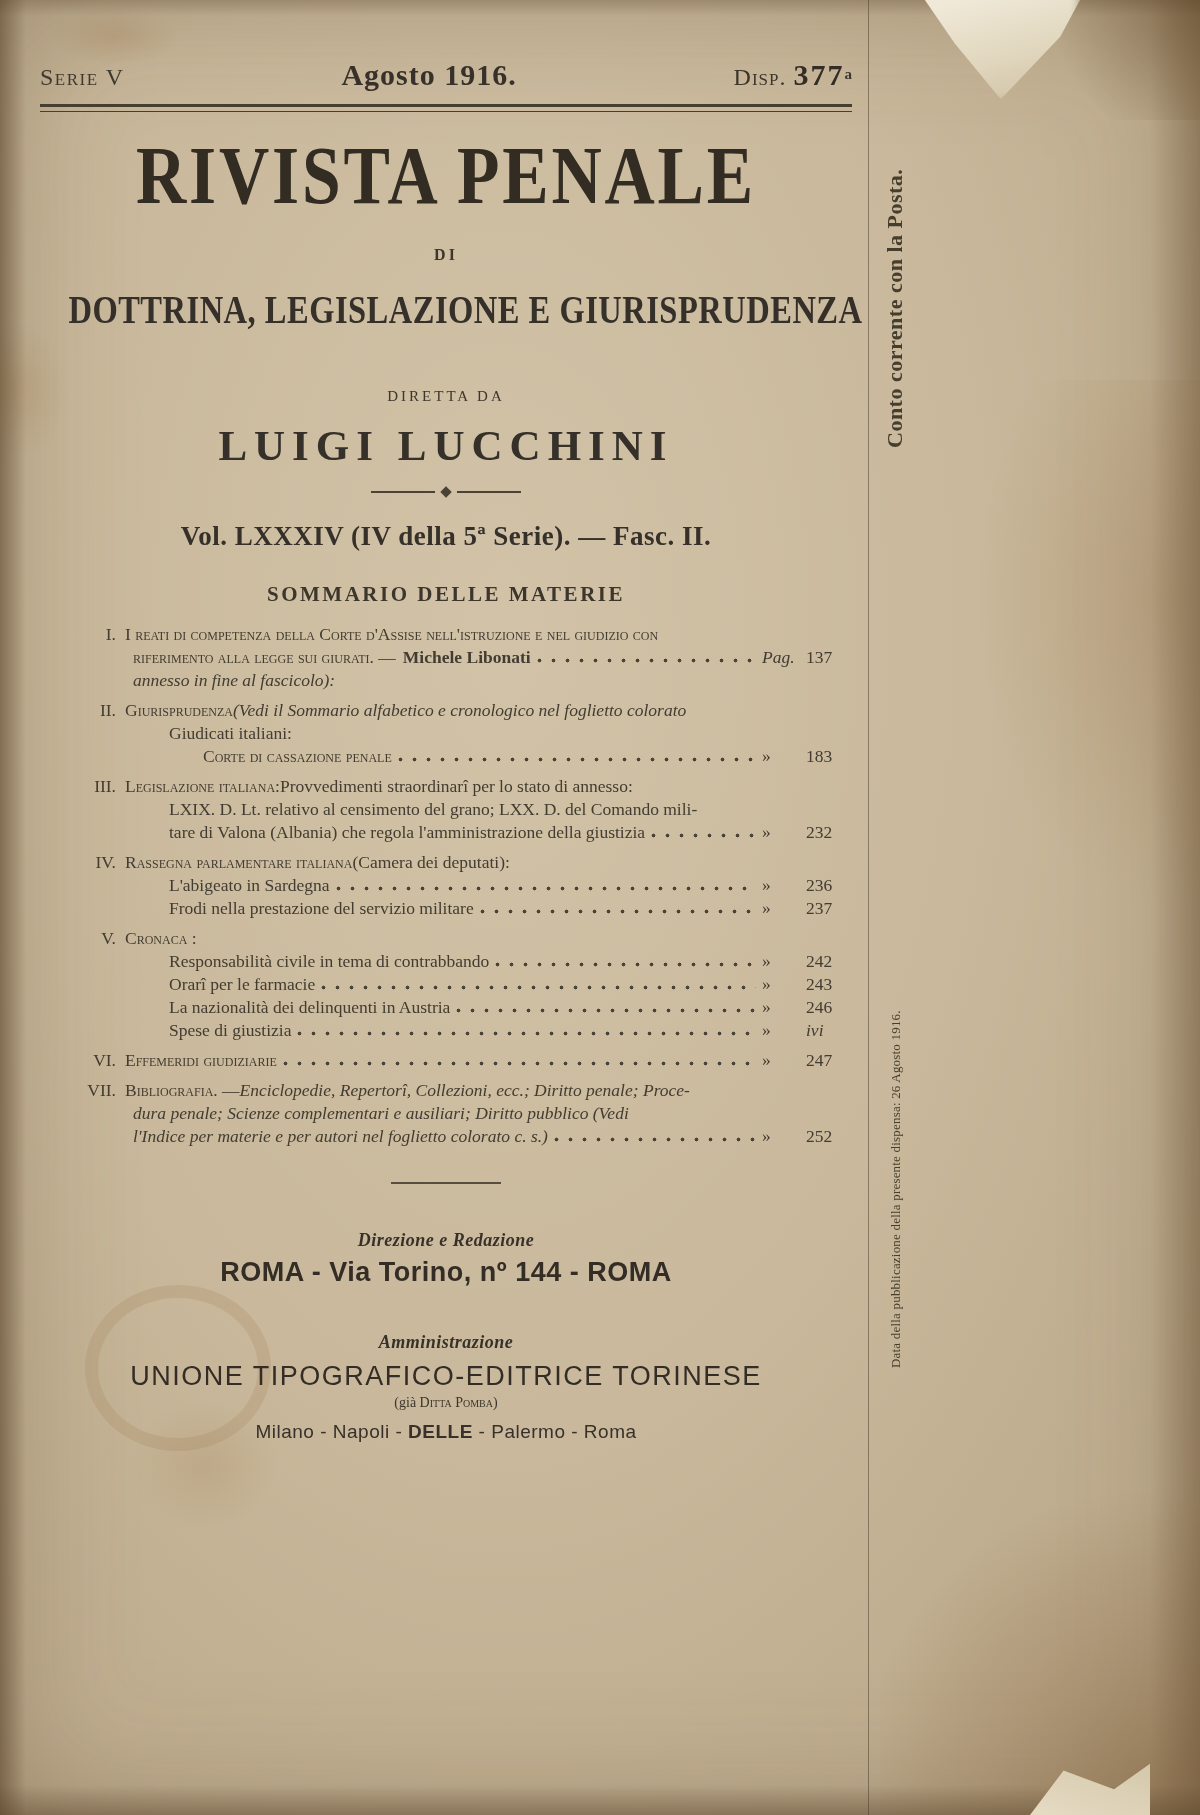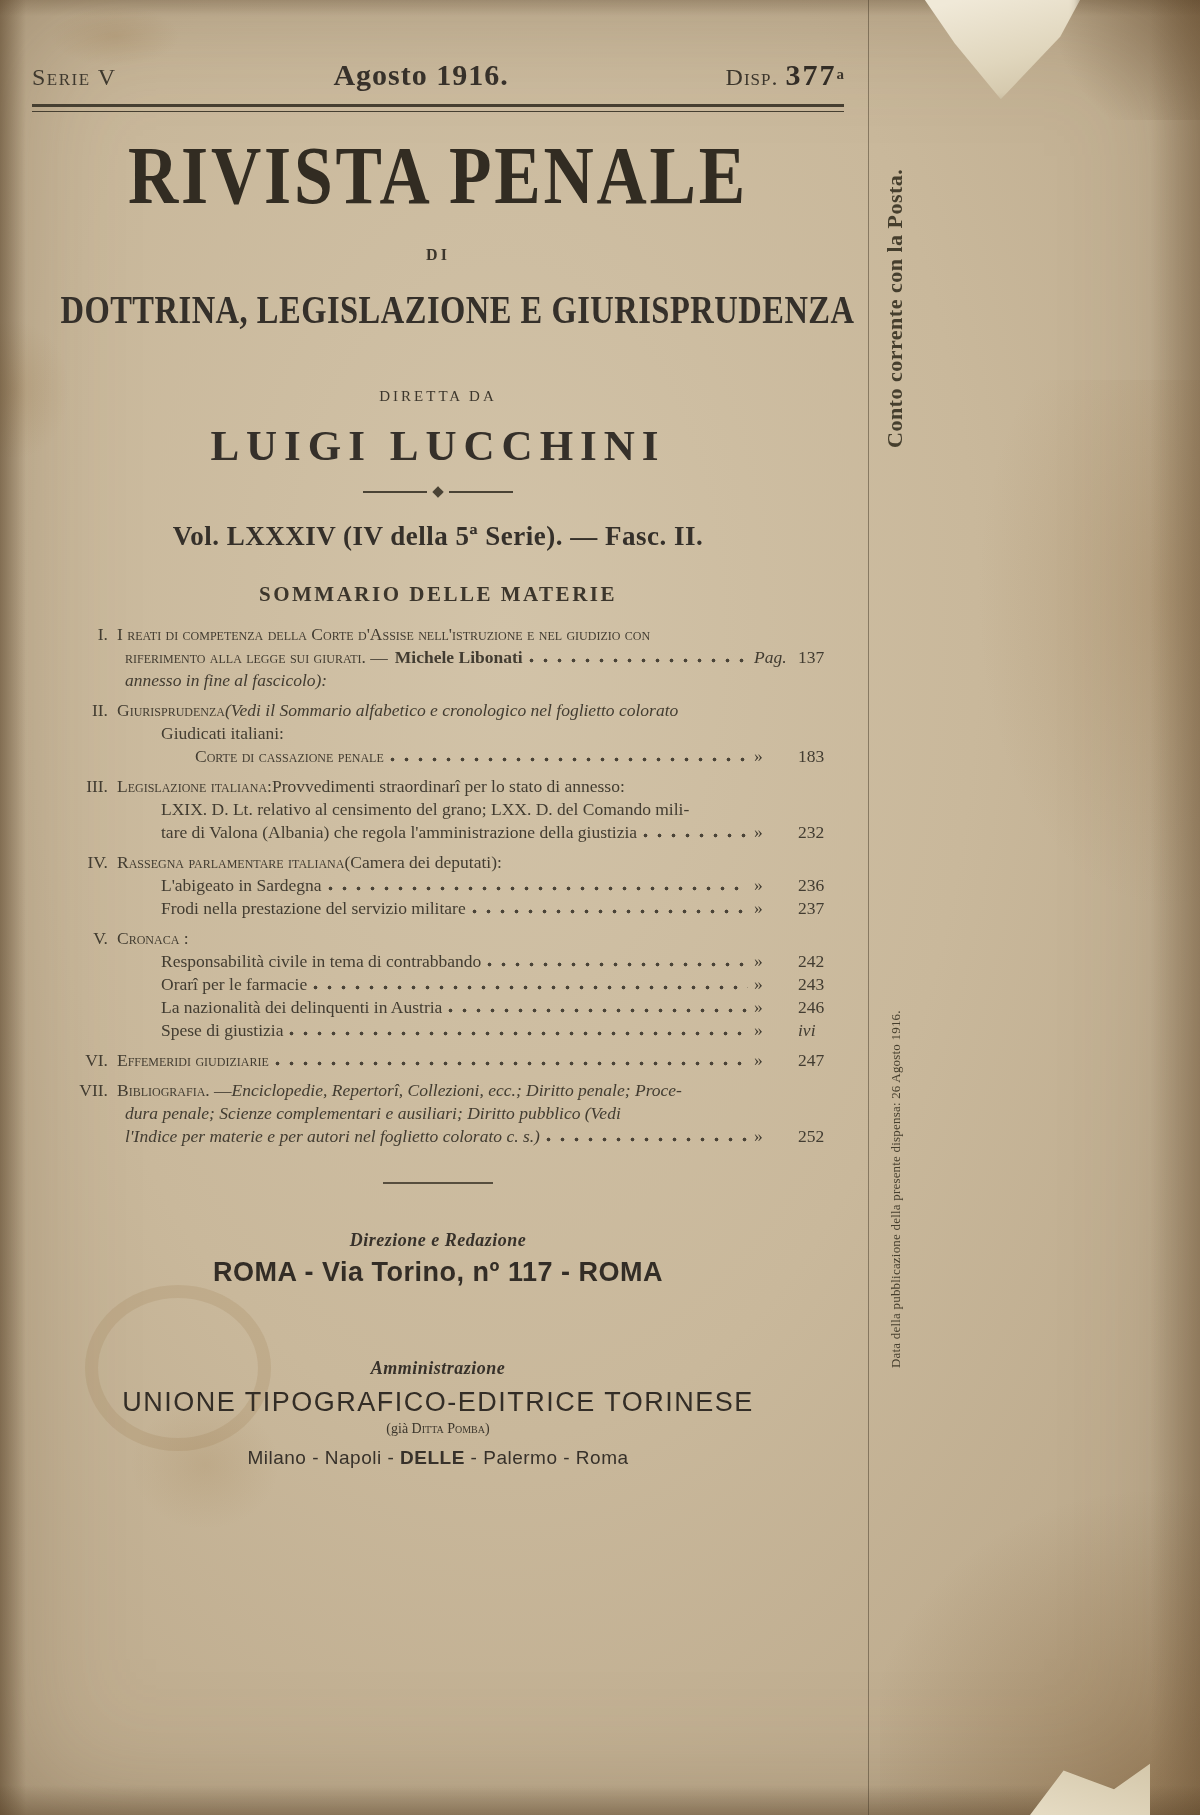--- a/index.html
+++ b/index.html
@@ -31,21 +31,21 @@
   .e-top    { left:0; right:0; top:0; height:16px; background:linear-gradient(180deg, rgba(80,58,32,.25), transparent); }
 
   .vrule { position:absolute; left:868px; top:0; bottom:0; width:0; border-left:1px solid rgba(70,58,40,.5); z-index:1; }
 
   
   .vtext { position:absolute; white-space:nowrap; transform-origin:0 0; transform:rotate(-90deg); color:#453e2d; z-index:2; }
   .side-postal { left:882px; top:448px; font-size:22px; font-weight:bold; letter-spacing:.5px; }
   .side-pub    { left:888px; top:1368px; font-size:13px; letter-spacing:.2px; }
 
   
-  .content { position:absolute; left:32px; top:0; width:812px; z-index:2; }
+  .content { position:absolute; left:40px; top:0; width:812px; z-index:2; }
 
   .header-row { display:flex; justify-content:space-between; align-items:baseline; padding-top:58px; }
   .serie { font-variant:small-caps; font-size:24px; letter-spacing:1.5px; color:#3f392e; }
   .date  { font-weight:bold; font-size:30px; letter-spacing:1px; color:#37312a; }
   .disp-label { font-variant:small-caps; font-size:24px; letter-spacing:1px; }
   .disp-num   { font-weight:bold; font-size:30px; letter-spacing:2px; color:#332d26; }
   .disp-sup   { font-weight:bold; font-size:15px; vertical-align:super; }
 
   .double-rule { margin-top:12px; border-top:3.5px solid #463f31; border-bottom:1.5px solid #463f31; height:4px; }
 
@@ -77,21 +77,21 @@
             background-repeat:repeat-x; background-size:14px 5px; }
   .ref { flex:0 0 44px; text-align:left; }
   .pg  { flex:0 0 46px; text-align:left; }
 
   .divider { width:110px; margin:34px auto 0; border-top:2px solid #574e3e; }
 
   
   .direzione-h, .ammin-h { text-align:center; font-size:18px; font-weight:bold; font-style:italic; letter-spacing:.5px; color:#37312a; }
   .direzione-h { margin-top:46px; }
   .address { margin-top:6px; text-align:center; font-family:"Liberation Sans",sans-serif; font-weight:bold; font-size:27px; letter-spacing:.5px; color:#332d26; }
-  .ammin-h { margin-top:70px; }
+  .ammin-h { margin-top:44px; }
   .publisher { margin-top:8px; text-align:center; font-family:"Liberation Sans",sans-serif; font-weight:normal; font-size:27px; letter-spacing:1.5px; color:#332d26; }
   .publisher-note { margin-top:3px; text-align:center; font-size:14px; }
   .cities { margin-top:10px; text-align:center; font-family:"Liberation Sans",sans-serif; font-size:19px; letter-spacing:.5px; color:#37312a; }
   .cities .b { font-weight:bold; }
 </style>
 </head>
 <body>
 
 <div class="page">
 
@@ -262,21 +262,21 @@
         <span class="leader"></span>
         <span class="ref">»</span>
         <span class="pg">252</span>
       </div>
 
     </div>
 
     <div class="divider"></div>
 
     <div class="direzione-h">Direzione e Redazione</div>
-    <div class="address">ROMA - Via Torino, nº 117 - ROMA</div>
+    <div class="address">ROMA - Via Torino, nº 144 - ROMA</div>
 
     <div class="ammin-h">Amministrazione</div>
     <div class="publisher">UNIONE TIPOGRAFICO-EDITRICE TORINESE</div>
     <div class="publisher-note"><span>(già </span><span class="sc">Ditta Pomba</span><span>)</span></div>
     <div class="cities"><span>Milano - Napoli - </span><span class="b">DELLE</span><span> - Palermo - Roma</span></div>
 
   </div>
 </div>
 
 </body></html>

